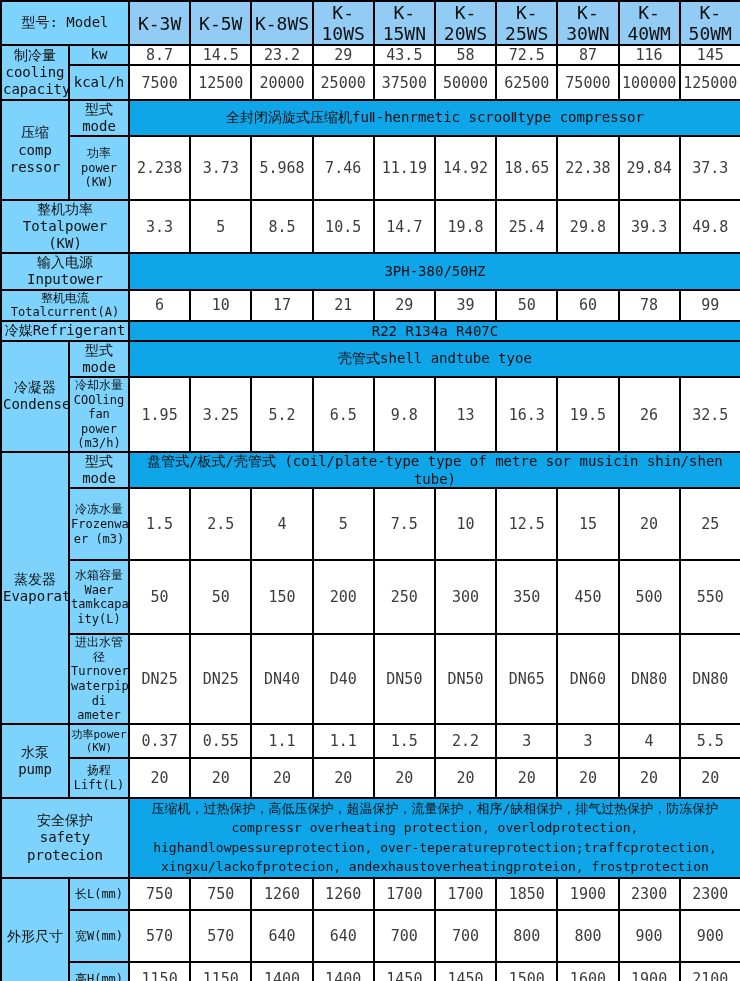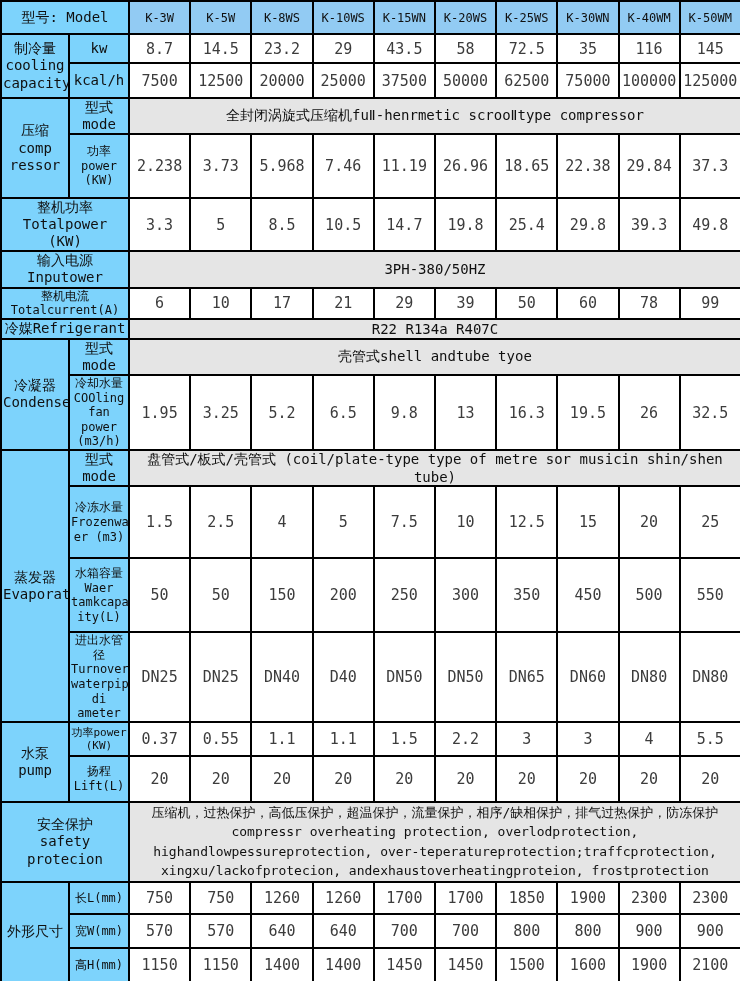--- a/index.html
+++ b/index.html
@@ -14,31 +14,31 @@
   col.c-d{width:61.2px}
   td{
     border:2px solid #000;padding:0 1px;text-align:center;vertical-align:middle;
     overflow:hidden;
   }
   .b{background:#7dd3fc;font-size:14px;color:#101010;line-height:1.22}
   .pre{white-space:pre-line}
   .small{font-size:12px}
   .xsmall{font-size:11px}
   .dc{background:#ffffff;font-size:15px;color:#3c3c3c}
-  .hc{background:#92cbf3;font-size:12px;color:#101010}
-  .span{background:#e5e5e5;font-size:14px;color:#101010}
+  .hc{background:#92cbf3;font-size:18px;color:#101010}
+  .span{background:#0ea5e9;font-size:14px;color:#101010}
   .safety{font-size:13px;line-height:1.5;padding:0 6px;text-align:center}
   
-  .r-header{height:33px}.r-kw{height:29px}.r-kcal{height:35px}
+  .r-header{height:33px}.r-kw{height:20px}.r-kcal{height:35px}
   .r-cmode{height:24px}.r-cpower{height:64px}.r-tpower{height:48px}
   .r-input{height:28px}.r-current{height:30px}.r-refrig{height:20px}
   .r-condmode{height:24px}.r-coolwater{height:66px}
   .r-emode{height:24px}.r-frozen{height:72px}.r-tank{height:74px}.r-pipe{height:88px}
-  .r-ppower{height:34px}.r-lift{height:46px}.r-safety{height:78px}
-  .r-len{height:32px}.r-wid{height:34px}.r-hei{height:34px}.r-weight{height:28px}
+  .r-ppower{height:34px}.r-lift{height:40px}.r-safety{height:78px}
+  .r-len{height:32px}.r-wid{height:52px}.r-hei{height:34px}.r-weight{height:28px}
 </style>
 </head>
 <body>
 
 <table>
   <colgroup>
     <col class="c-a">
       <col class="c-b">
     <col class="c-d">
       <col class="c-d">
@@ -72,21 +72,21 @@
 cooling
 capacity</td>
     <td class="b">kw</td>
   <td class="dc">8.7</td>
         <td class="dc">14.5</td>
         <td class="dc">23.2</td>
         <td class="dc">29</td>
         <td class="dc">43.5</td>
         <td class="dc">58</td>
         <td class="dc">72.5</td>
-        <td class="dc">35</td>
+        <td class="dc">87</td>
         <td class="dc">116</td>
         <td class="dc">145</td>
       </tr>
   <tr class="r-kcal">
     <td class="b">kcal/h</td>
   <td class="dc">7500</td>
         <td class="dc">12500</td>
         <td class="dc">20000</td>
         <td class="dc">25000</td>
         <td class="dc">37500</td>
@@ -106,21 +106,21 @@
   </tr>
   <tr class="r-cpower">
     <td class="b pre small">功率
 power
 (KW)</td>
   <td class="dc">2.238</td>
         <td class="dc">3.73</td>
         <td class="dc">5.968</td>
         <td class="dc">7.46</td>
         <td class="dc">11.19</td>
-        <td class="dc">26.96</td>
+        <td class="dc">14.92</td>
         <td class="dc">18.65</td>
         <td class="dc">22.38</td>
         <td class="dc">29.84</td>
         <td class="dc">37.3</td>
       </tr>
 
   <tr class="r-tpower">
     <td colspan="2" class="b pre">整机功率
 Totalpower
 (KW)</td>

